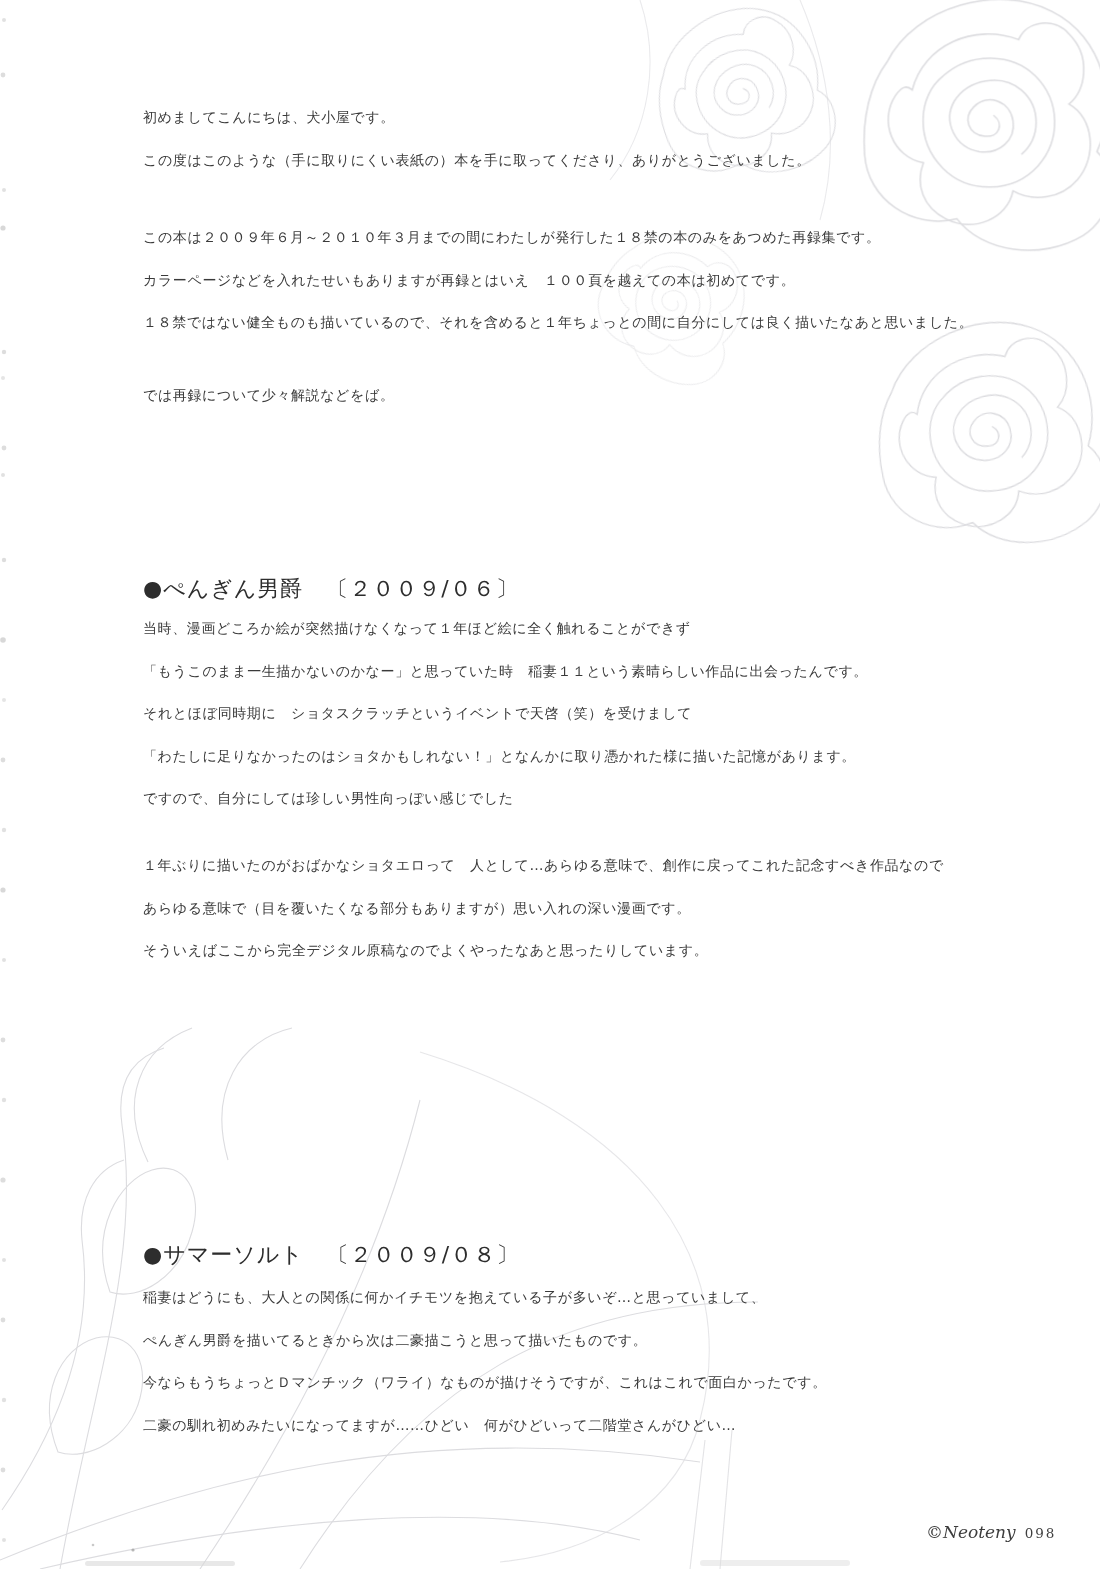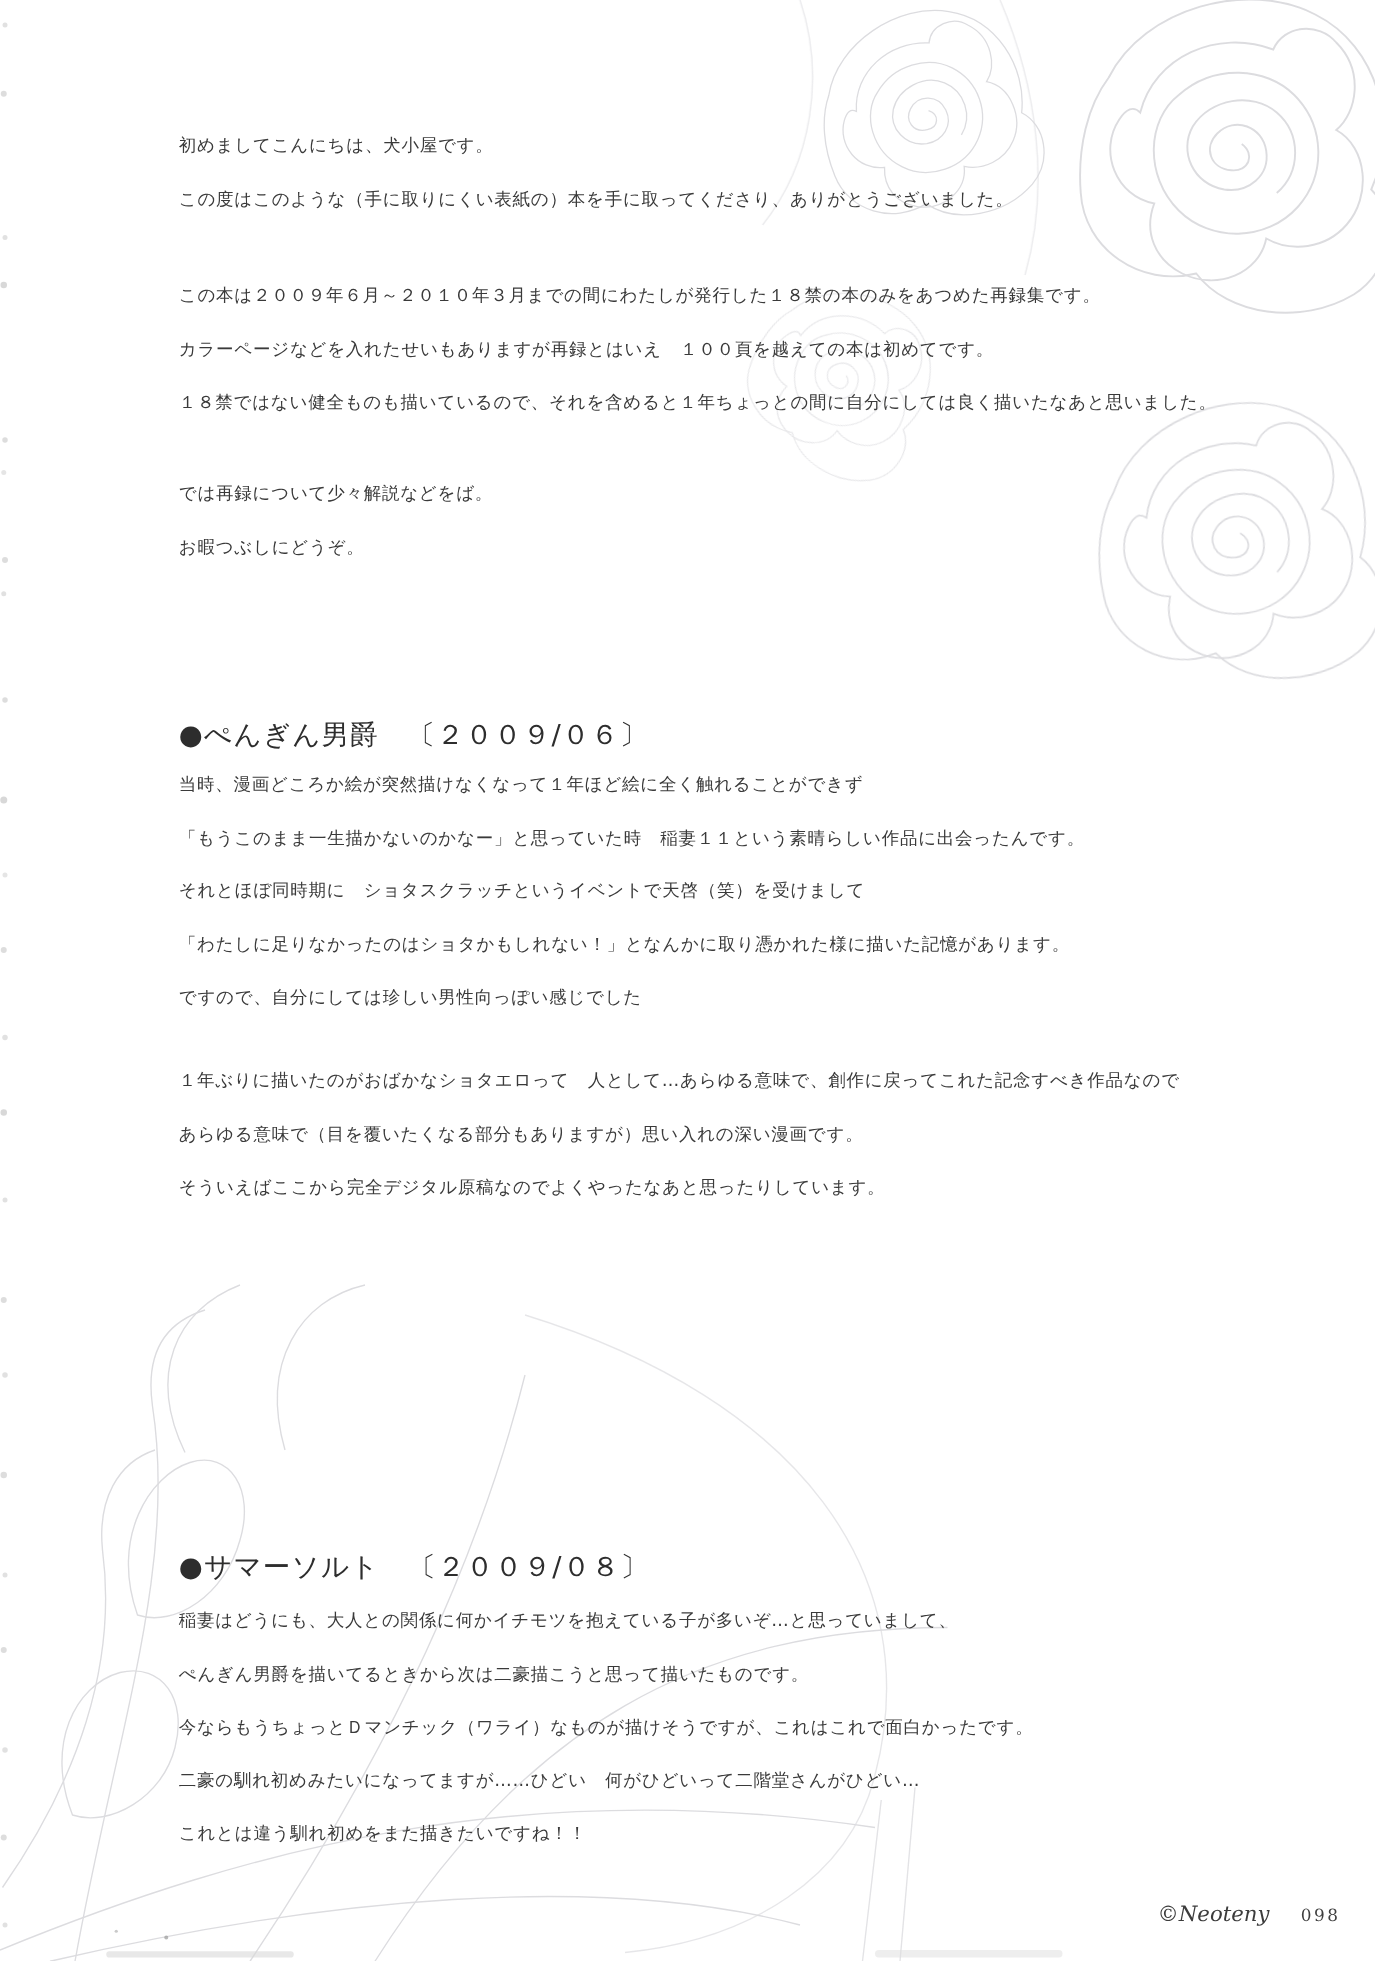--- a/index.html
+++ b/index.html
@@ -13,21 +13,21 @@
   }
   .deco{position:absolute;left:0;top:0;width:1100px;height:1569px;pointer-events:none;}
   .tb{position:absolute;left:143px;white-space:nowrap;}
   .tb p{margin:0;font-size:14px;line-height:42.5px;letter-spacing:0.6px;color:#3a3a3a;}
   .hdr p{font-size:22px;letter-spacing:1px;color:#2d2d2d;}
   .credit{
     position:absolute;left:926px;top:1522px;
     font-family:"DejaVu Serif","Liberation Serif",serif;
     font-style:italic;color:#3c3c3c;font-size:17px;white-space:nowrap;
   }
-  .credit .num{font-style:normal;font-size:13.5px;letter-spacing:2px;margin-left:25px;color:#3f3f3f;}
+  .credit .num{font-style:normal;font-size:13.5px;letter-spacing:2px;margin-left:9px;color:#3f3f3f;}
 </style>
 </head>
 <body>
 
 <div class="page">
 
   <svg class="deco" viewBox="0 0 1100 1569">
     <defs>
       <g id="roseShape" fill="none">
         <path d="M 6,-2 C 14,4 10,14 0,13 C -12,12 -16,0 -8,-8 C 2,-18 18,-12 20,2 C 22,16 10,26 -4,24 C -22,21 -30,2 -22,-12 C -12,-28 12,-32 26,-20 C 40,-8 40,14 26,26"></path>
@@ -100,21 +100,20 @@
   </div>
 
   <div class="tb" style="top:216px">
     <p>この本は２００９年６月～２０１０年３月までの間にわたしが発行した１８禁の本のみをあつめた再録集です。</p>
     <p>カラーページなどを入れたせいもありますが再録とはいえ　１００頁を越えての本は初めてです。</p>
     <p>１８禁ではない健全ものも描いているので、それを含めると１年ちょっとの間に自分にしては良く描いたなあと思いました。</p>
   </div>
 
   <div class="tb" style="top:374px">
     <p>では再録について少々解説などをば。</p>
-    <p>お暇つぶしにどうぞ。</p>
   </div>
 
   <div class="tb hdr" style="top:568px">
     <p>●ぺんぎん男爵　〔２００９/０６〕</p>
   </div>
 
   <div class="tb" style="top:607px">
     <p>当時、漫画どころか絵が突然描けなくなって１年ほど絵に全く触れることができず</p>
     <p>「もうこのまま一生描かないのかなー」と思っていた時　稲妻１１という素晴らしい作品に出会ったんです。</p>
     <p>それとほぼ同時期に　ショタスクラッチというイベントで天啓（笑）を受けまして</p>
@@ -131,20 +130,19 @@
 
   <div class="tb hdr" style="top:1234px">
     <p>●サマーソルト　〔２００９/０８〕</p>
   </div>
 
   <div class="tb" style="top:1276px">
     <p>稲妻はどうにも、大人との関係に何かイチモツを抱えている子が多いぞ…と思っていまして、</p>
     <p>ぺんぎん男爵を描いてるときから次は二豪描こうと思って描いたものです。</p>
     <p>今ならもうちょっとＤマンチック（ワライ）なものが描けそうですが、これはこれで面白かったです。</p>
     <p>二豪の馴れ初めみたいになってますが……ひどい　何がひどいって二階堂さんがひどい…</p>
-    <p>これとは違う馴れ初めをまた描きたいですね！！</p>
   </div>
 
   <div class="credit">
     <span>©Neoteny</span><span class="num">098</span>
   </div>
 
 </div>
 
 </body></html>

